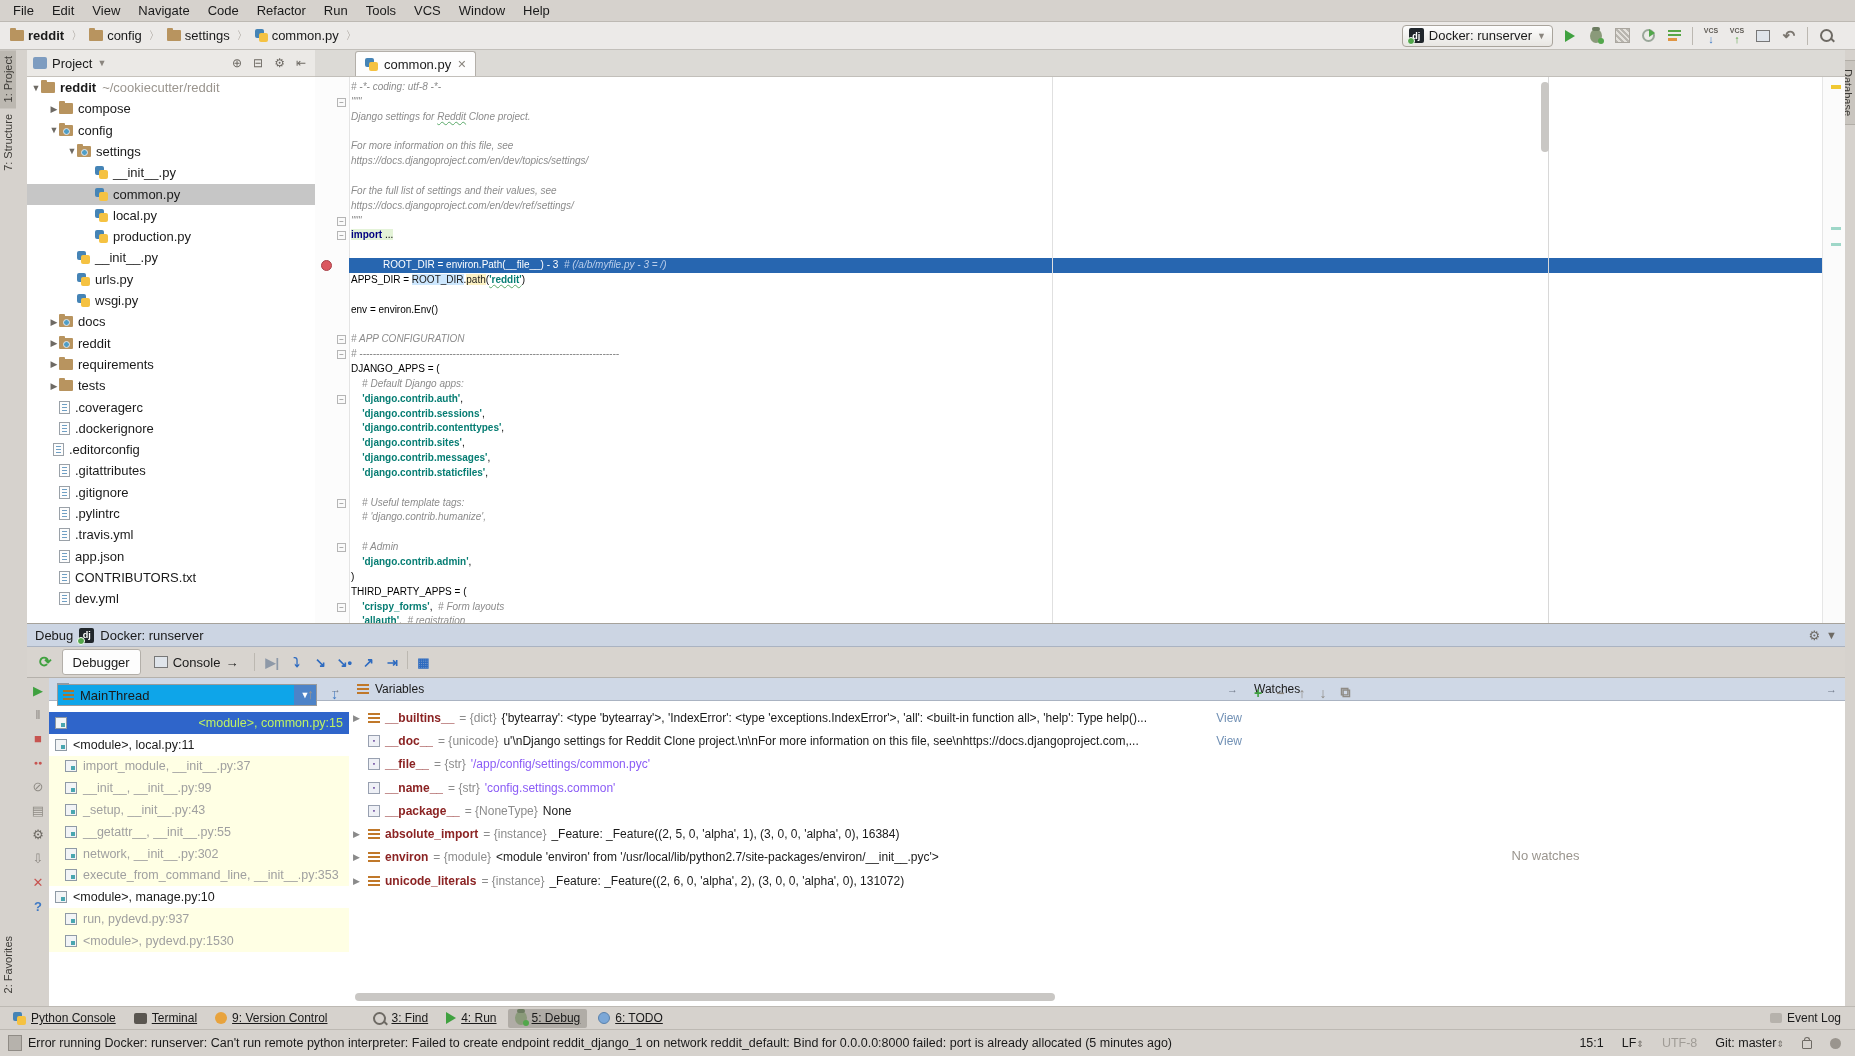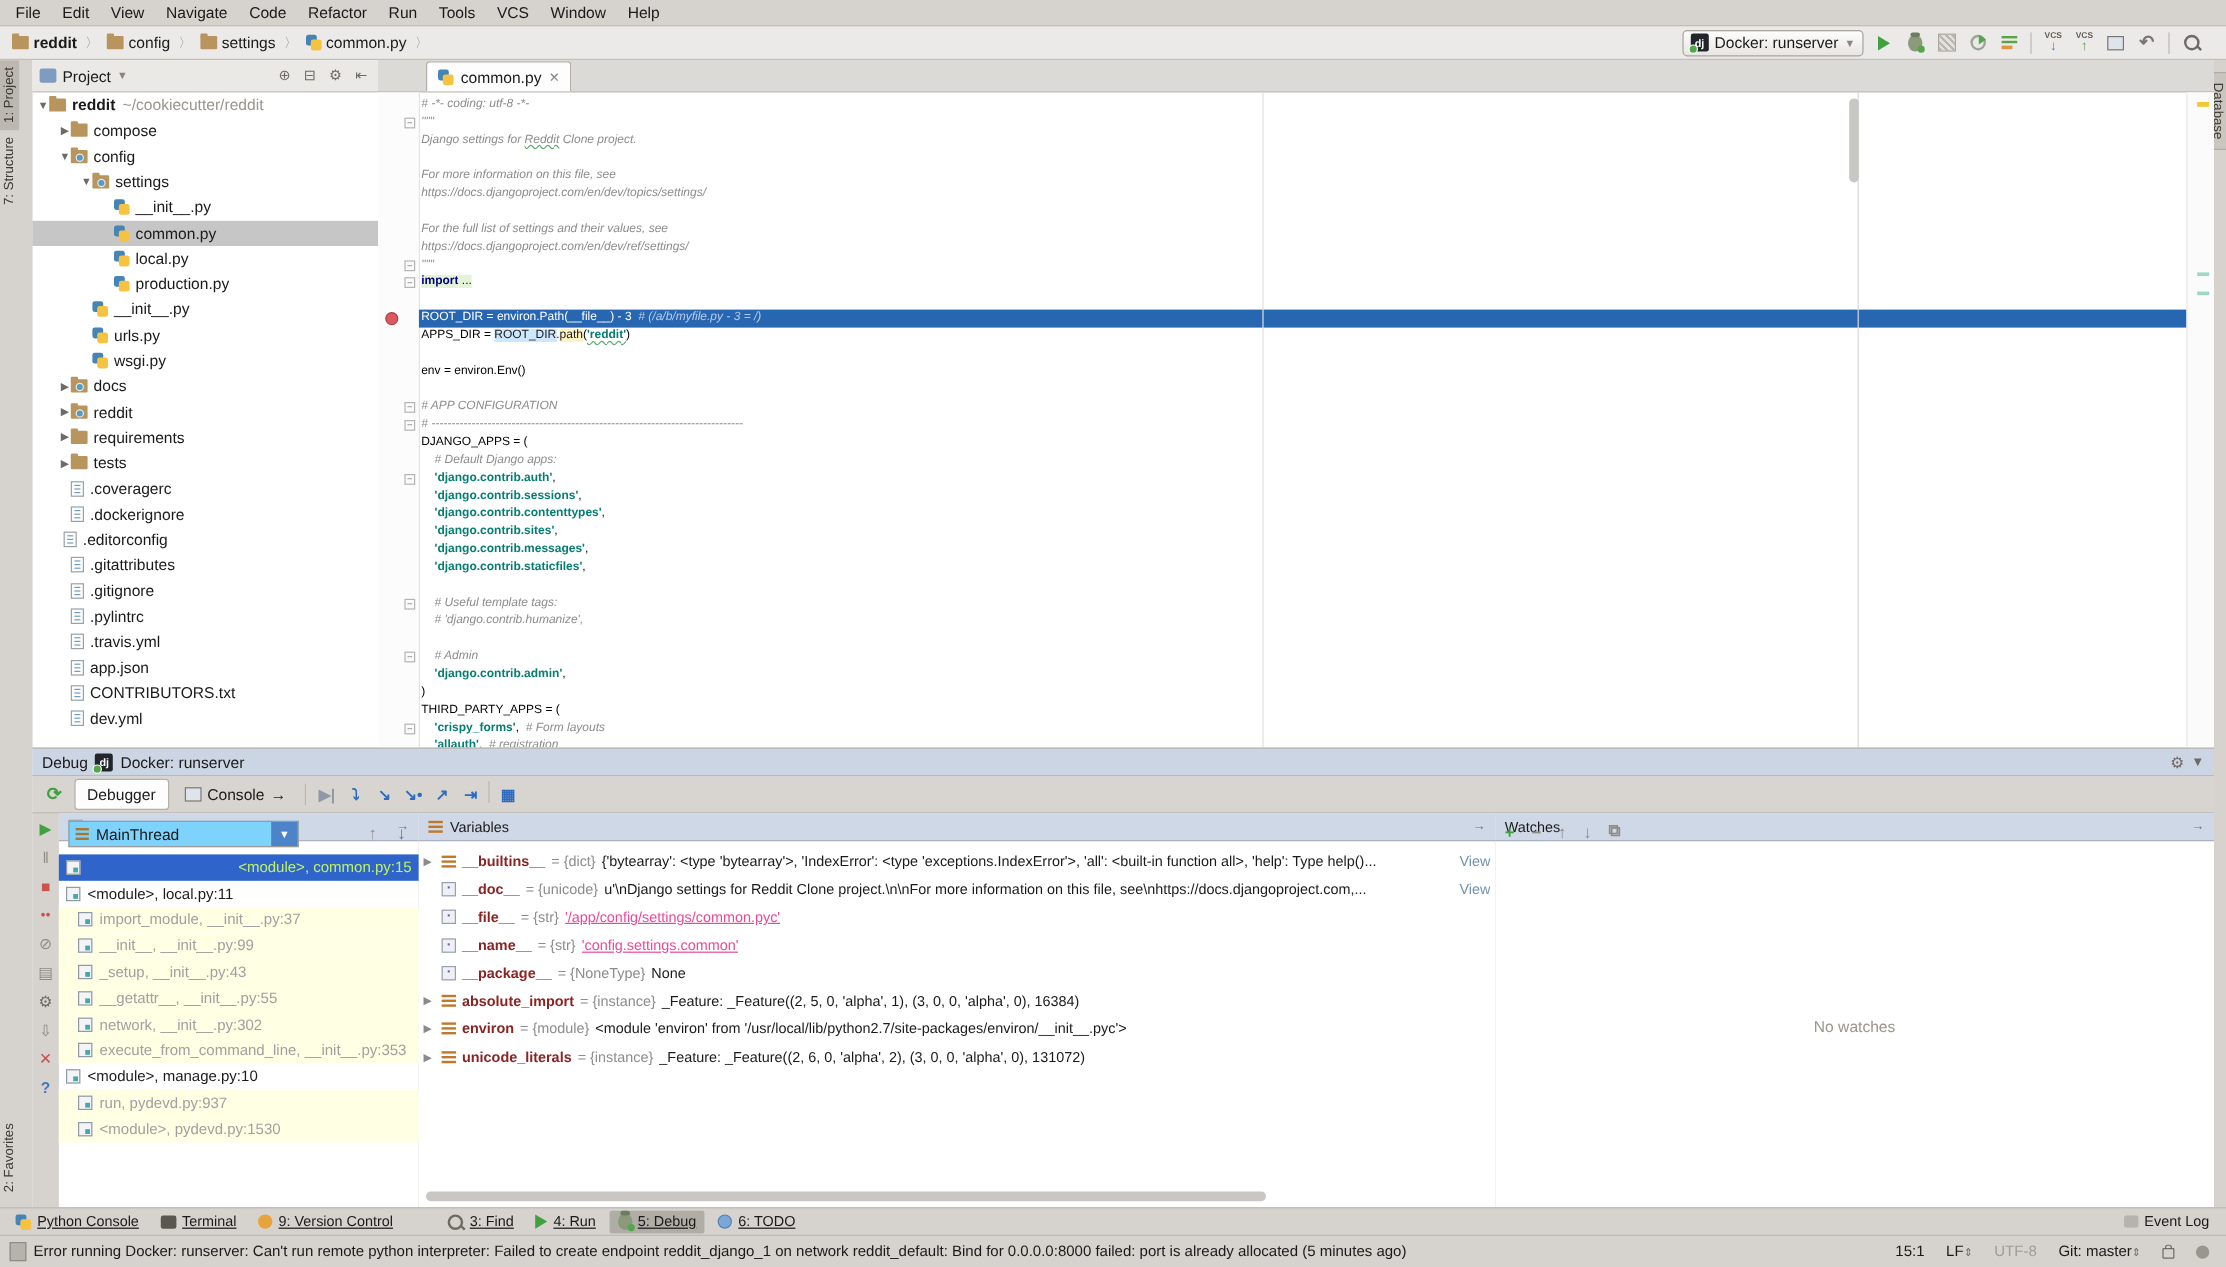--- a/index.html
+++ b/index.html
@@ -82,56 +82,56 @@
   .codecol{position:absolute;left:34px;top:27px;right:22px;bottom:0;overflow:hidden;font-family:Liberation Sans, sans-serif;font-size:10px;line-height:14.85px;}
   .cline{height:14.85px;white-space:pre;position:relative;padding-left:2px;}
   .gline{height:14.85px;position:relative;}
   .cline.exec{background:#2766b0;}
   .vline{position:absolute;top:27px;bottom:0;left:737px;width:1px;background:#e0e0e0;}
   .vline2{position:absolute;top:27px;bottom:0;left:1233px;width:1px;background:#d8d8d8;}
   .vthumb{position:absolute;left:1226px;top:32px;width:8px;height:70px;background:#c9c7c4;border-radius:4px;}
   .stripe{position:absolute;right:0;top:27px;width:22px;bottom:0;background:#fbfbfb;border-left:1px solid #e6e6e6;}
   .mark{position:absolute;right:4px;width:10px;height:4px;}
   .t{color:#000;} .c{color:#8c8c8c;font-style:italic;} .s{color:#067d73;font-weight:bold;}
-  .k{color:#000080;font-weight:bold;} .w{color:#fff;} .cw{color:#b9cdea;font-style:italic;}
+  .k{color:#000080;font-weight:bold;} .w{color:#fff;margin-left:32px;} .cw{color:#b9cdea;font-style:italic;}
   .f{background:#e4f3d8;} .hb{background:#cde7fe;} .hy{background:#fdf2c4;}
   .sq{text-decoration:underline wavy #59a869 1px;}
   .bp{position:absolute;left:6px;top:2px;width:11px;height:11px;border-radius:50%;background:#db5860;border:1px solid #a8424a;box-sizing:border-box;}
   .foldm{position:absolute;right:3px;top:3px;width:9px;height:9px;border:1px solid #b5b5b5;background:#fafafa;color:#777;font-size:8px;line-height:7px;text-align:center;box-sizing:border-box;}
   
   .debug{left:27px;top:623px;width:1818px;height:383px;background:#fff;border-top:1px solid #a6a29b;}
   .dtitle{height:23px;background:#ccd5e3;border-bottom:1px solid #aab3c2;display:flex;align-items:center;gap:6px;padding:0 8px;box-sizing:border-box;}
   .dtitle .sp{flex:1;}
   .dtabs{height:31px;background:#d8d4cf;border-bottom:1px solid #b5b1ab;display:flex;align-items:center;padding:0 4px;box-sizing:border-box;gap:2px;}
   .dtab{height:24px;display:flex;align-items:center;gap:5px;padding:0 10px;border:1px solid transparent;}
   .dtab.active{background:#fdfdfd;border-color:#b3afa9;border-radius:3px;}
   .stepbtn{width:24px;height:22px;display:flex;align-items:center;justify-content:center;color:#2e6bc0;font-weight:bold;font-size:13px;}
   .stepbtn.dim{color:#8e99a8;}
   .rerun{color:#3fa13f;font-size:15px;font-weight:bold;padding:0 8px;}
   .dbody{position:absolute;top:54px;left:0;right:0;bottom:0;}
   .dstrip{position:absolute;left:0;top:0;width:22px;bottom:0;background:#d6d2cd;border-right:1px solid #bdb9b3;}
   .dsicon{width:22px;height:24px;display:flex;align-items:center;justify-content:center;}
   .panel{position:absolute;top:0;bottom:0;background:#fff;border-right:1px solid #b0aca6;}
   .phead{height:23px;background:#cfd8e6;border-bottom:1px solid #aab3c2;display:flex;align-items:center;gap:6px;padding:0 8px;box-sizing:border-box;font-size:12px;}
   .phead .sp{flex:1;} .phead .det{color:#6e7787;font-size:11px;}
-  .combo{position:absolute;left:8px;top:6px;width:192px;height:22px;background:#7dd3fc;border:1px solid #9a9a9a;display:flex;align-items:center;gap:6px;padding:0 5px;box-sizing:border-box;}
+  .combo{position:absolute;left:8px;top:6px;width:260px;height:22px;background:#0ea5e9;border:1px solid #9a9a9a;display:flex;align-items:center;gap:6px;padding:0 5px;box-sizing:border-box;}
   .combo .dd{position:absolute;right:0;top:0;bottom:0;width:22px;background:#4d83c8;color:#fff;display:flex;align-items:center;justify-content:center;font-size:9px;}
   .fr-up{position:absolute;left:258px;top:8px;color:#9a958e;font-size:14px;font-weight:bold;}
   .fr-dn{position:absolute;left:282px;top:8px;color:#3e79c4;font-size:14px;font-weight:bold;}
   .flist{position:absolute;left:0;right:0;top:34px;}
   .frow{height:21.8px;display:flex;align-items:center;gap:6px;padding:0 6px;white-space:nowrap;font-size:12.5px;}
   .frow.selected{background:#2f65ca;color:#bef264;justify-content:space-between;}
   .frow.lib{background:#ffffe4;color:#a0a0a0;padding-left:16px;}
   .vlist{position:absolute;left:0;right:0;top:28px;font-size:12px;}
   .vrow{height:23.3px;display:flex;align-items:center;gap:5px;padding:0 4px;white-space:nowrap;overflow:hidden;}
   .vrow .exp{width:10px;color:#8a8a8a;font-size:9px;flex:none;}
   .vname{color:#8b2323;font-weight:bold;}
   .vtype{color:#8c8c8c;}
   .vval{color:#1a1a1a;overflow:hidden;text-overflow:ellipsis;}
-  .vval.green{color:#ec4899;text-decoration:underline;}
+  .vval.green{color:#8b5cf6;}
   .vlink{color:#7291b5;margin-left:auto;padding-left:6px;flex:none;}
   .hscroll{position:absolute;left:6px;bottom:6px;width:700px;height:8px;background:#c9c7c4;border-radius:4px;}
   .wtools{position:absolute;left:8px;top:6px;display:flex;gap:14px;align-items:center;}
   .wtools span{font-size:14px;font-weight:bold;color:#8f8b85;}
   .wtools .plus{color:#3fa13f;}
   .nowatch{position:absolute;left:0;right:0;top:170px;text-align:center;color:#9a958e;}
   
   .bottombar{left:0;top:1006px;width:100%;height:23px;background:#d6d2cd;border-top:1px solid #bdb9b3;display:flex;align-items:center;padding:0 6px;box-sizing:border-box;gap:4px;}
   .btab{display:flex;align-items:center;gap:5px;height:19px;padding:0 7px;font-size:12px;}
   .btab.active{background:#b0aca6;border-radius:2px;}

